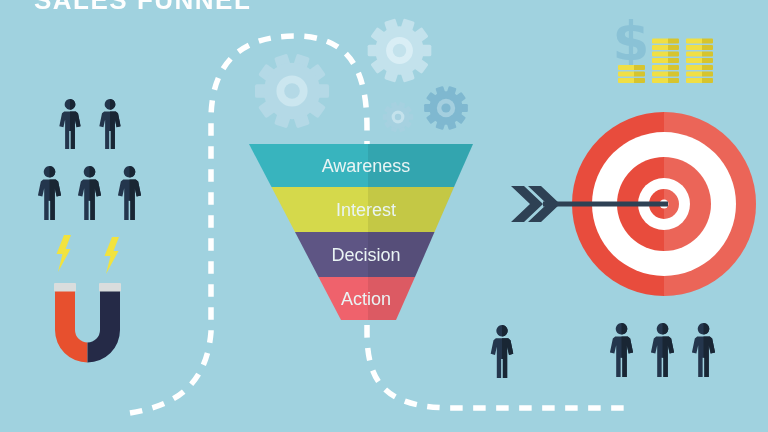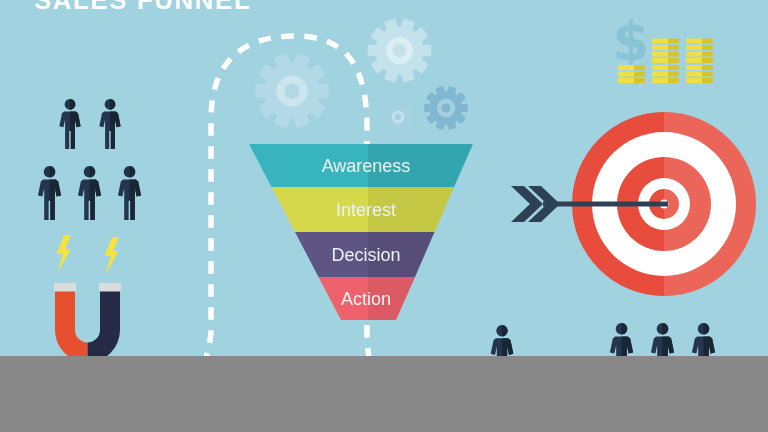--- a/index.html
+++ b/index.html
@@ -1,17 +1,17 @@
 <!DOCTYPE html>
 <html><head>
 <meta charset="utf-8">
 <style>
   html,body{margin:0;padding:0;background:#888;}
   #stage{
-    position:relative;width:768px;height:356px;overflow:hidden;
+    position:relative;width:768px;height:432px;overflow:hidden;
     background:#a0d2df;
     font-family:"Liberation Sans",sans-serif;
   }
   #title{
     position:absolute;left:34px;top:-15px;
     font-size:26px;font-weight:bold;letter-spacing:1.5px;
     color:#fdfefe;white-space:nowrap;
   }
   #scene{position:absolute;left:0;top:0;}
   .funnel-label{

